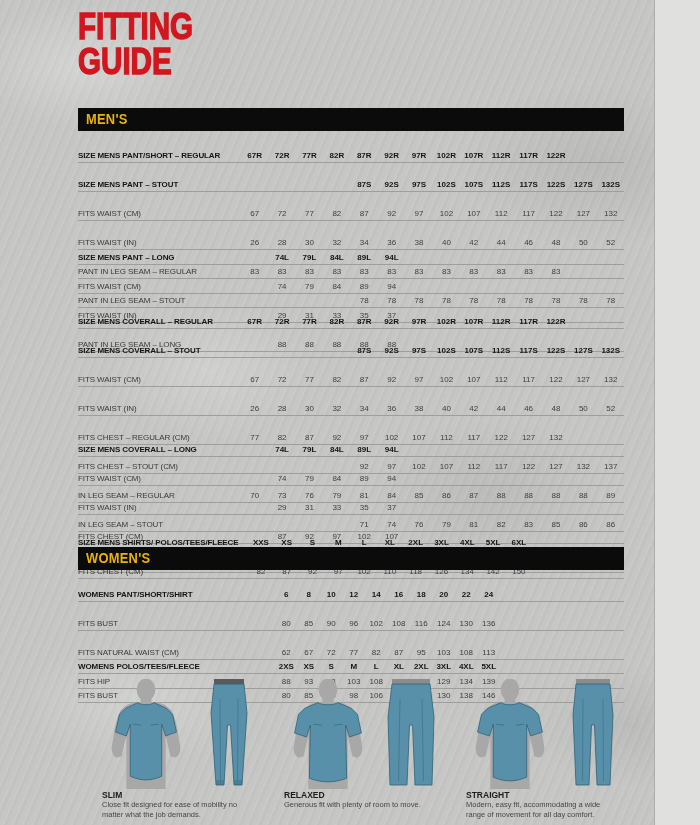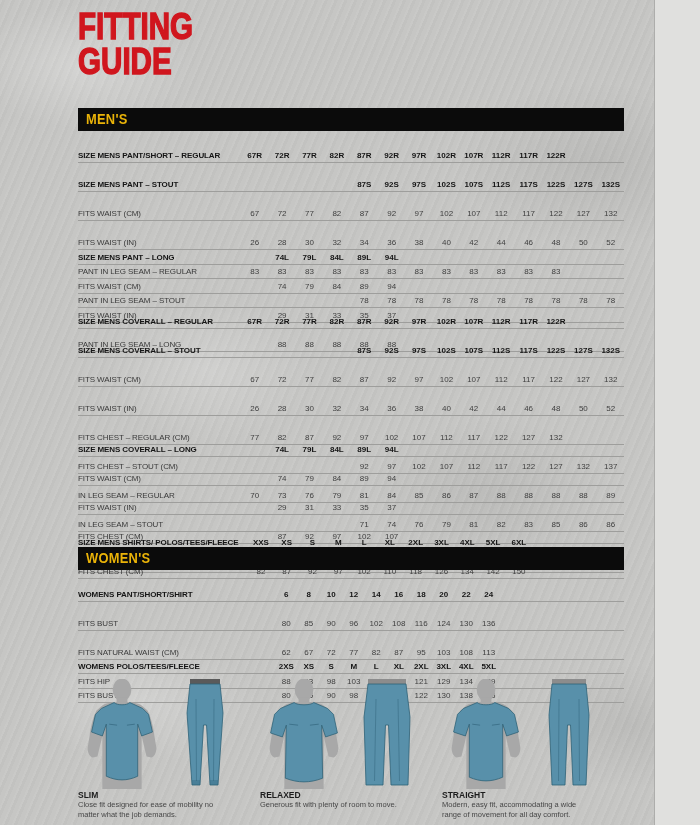--- a/index.html
+++ b/index.html
@@ -58,21 +58,21 @@
     flex:0 0 auto;font-size:8px;color:#3a3a3a;
     letter-spacing:-.1px;white-space:nowrap;overflow:hidden;
   }
   .tcell{flex:0 0 auto;text-align:center;font-size:8px;color:#3f3f3f;}
   .thead .tlabel,.thead .tcell{font-weight:700;color:#151515;}
   .grid-wide  .tlabel{width:163px} .grid-wide  .tcell{width:27.4px}
   .grid-shirts .tlabel{width:170px}.grid-shirts .tcell{width:25.8px}
   .grid-women .tlabel{width:197px} .grid-women .tcell{width:22.5px}
 
   .figures{position:absolute;top:677px;left:0;width:546px;display:flex;}
-  .fit-group{position:relative;width:182px;height:148px;}
+  .fit-group{position:relative;width:182px;height:148px;margin-left:24px;}
   .svg-torso{position:absolute;left:0;top:2px;width:88px;height:110px;}
   .svg-pants{position:absolute;left:97px;top:0;width:60px;height:112px;}
   .fit-name{position:absolute;top:113px;left:0;font-size:8.5px;font-weight:700;color:#1d1d1d;}
   .fit-desc{position:absolute;top:123px;left:0;width:152px;font-size:7.5px;line-height:1.32;color:#474747;}
 </style>
 </head>
 <body>
 
 <div class="texture"></div>
 <div class="page-edge"></div>

